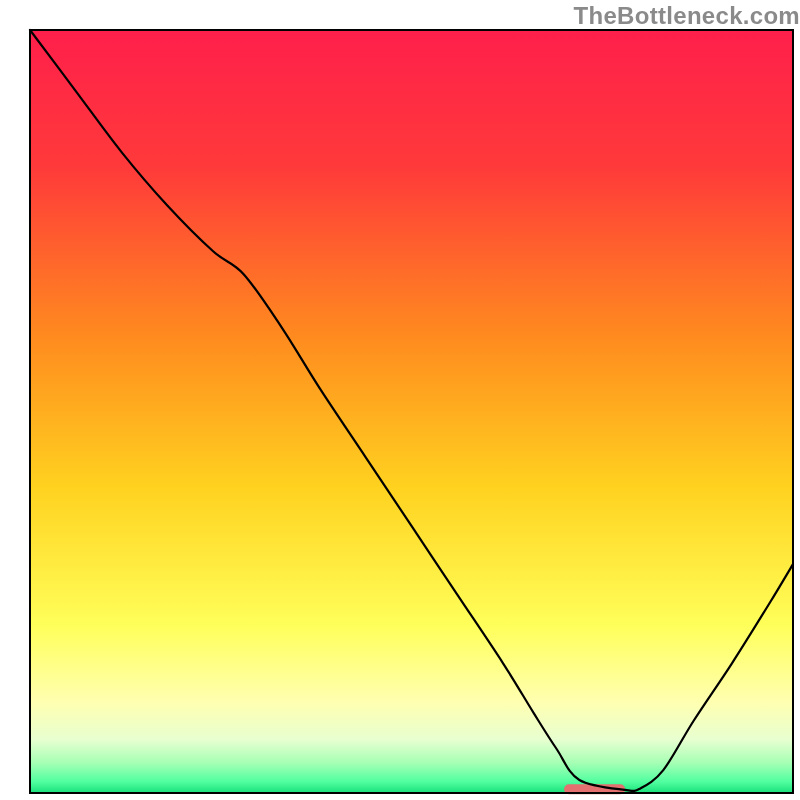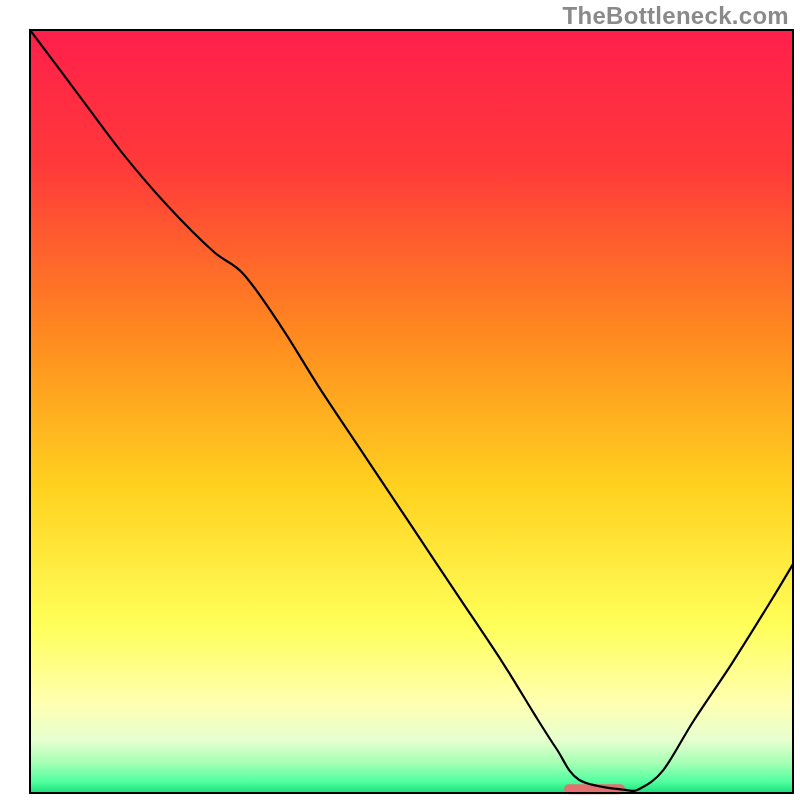--- a/index.html
+++ b/index.html
@@ -11,21 +11,21 @@
     overflow: hidden;
   }
   .canvas {
     position: relative;
     width: 800px;
     height: 800px;
   }
   .watermark {
     position: absolute;
     top: 2px;
-    right: 11px;
+    right: 0;
     font-family: Arial, Helvetica, sans-serif;
     font-size: 24px;
     font-weight: 600;
     color: #8a8a8a;
     letter-spacing: 0.3px;
   }
   svg {
     position: absolute;
     left: 0;
     top: 0;

